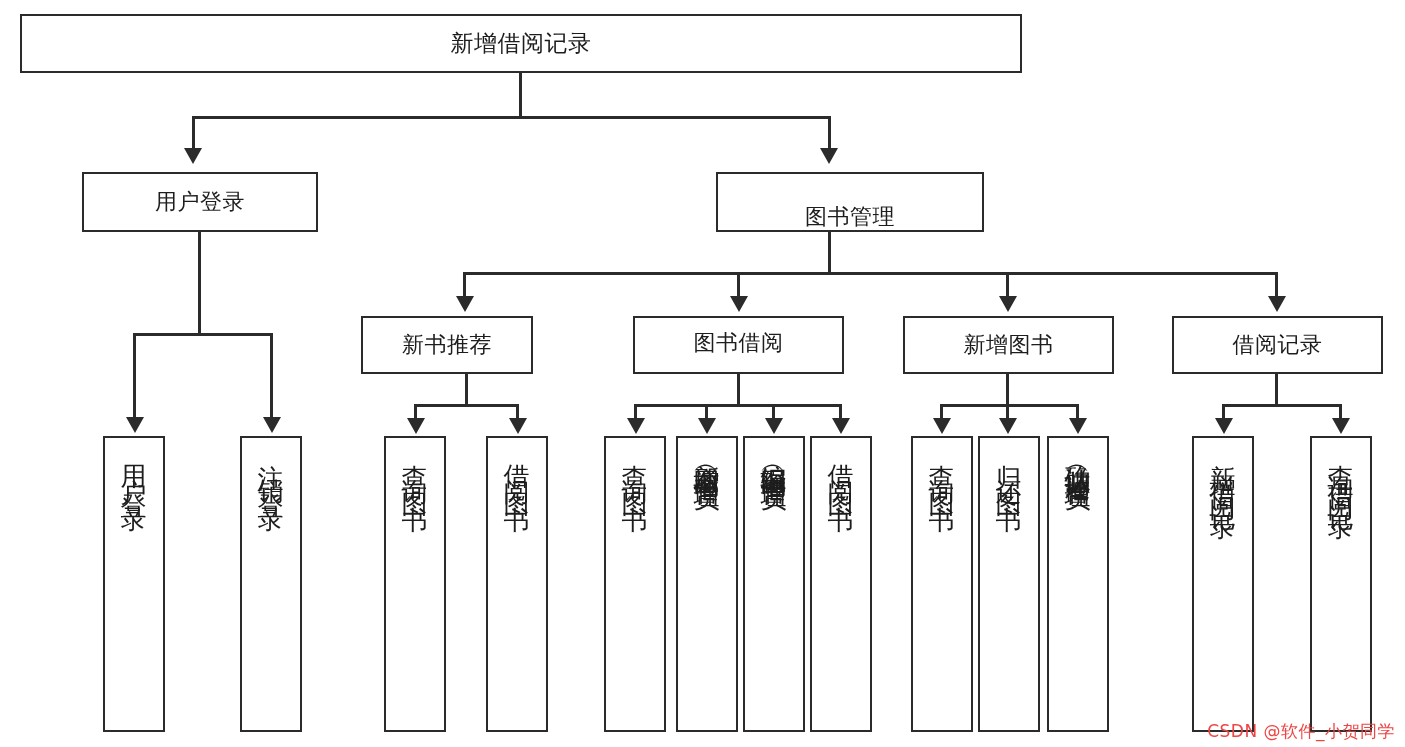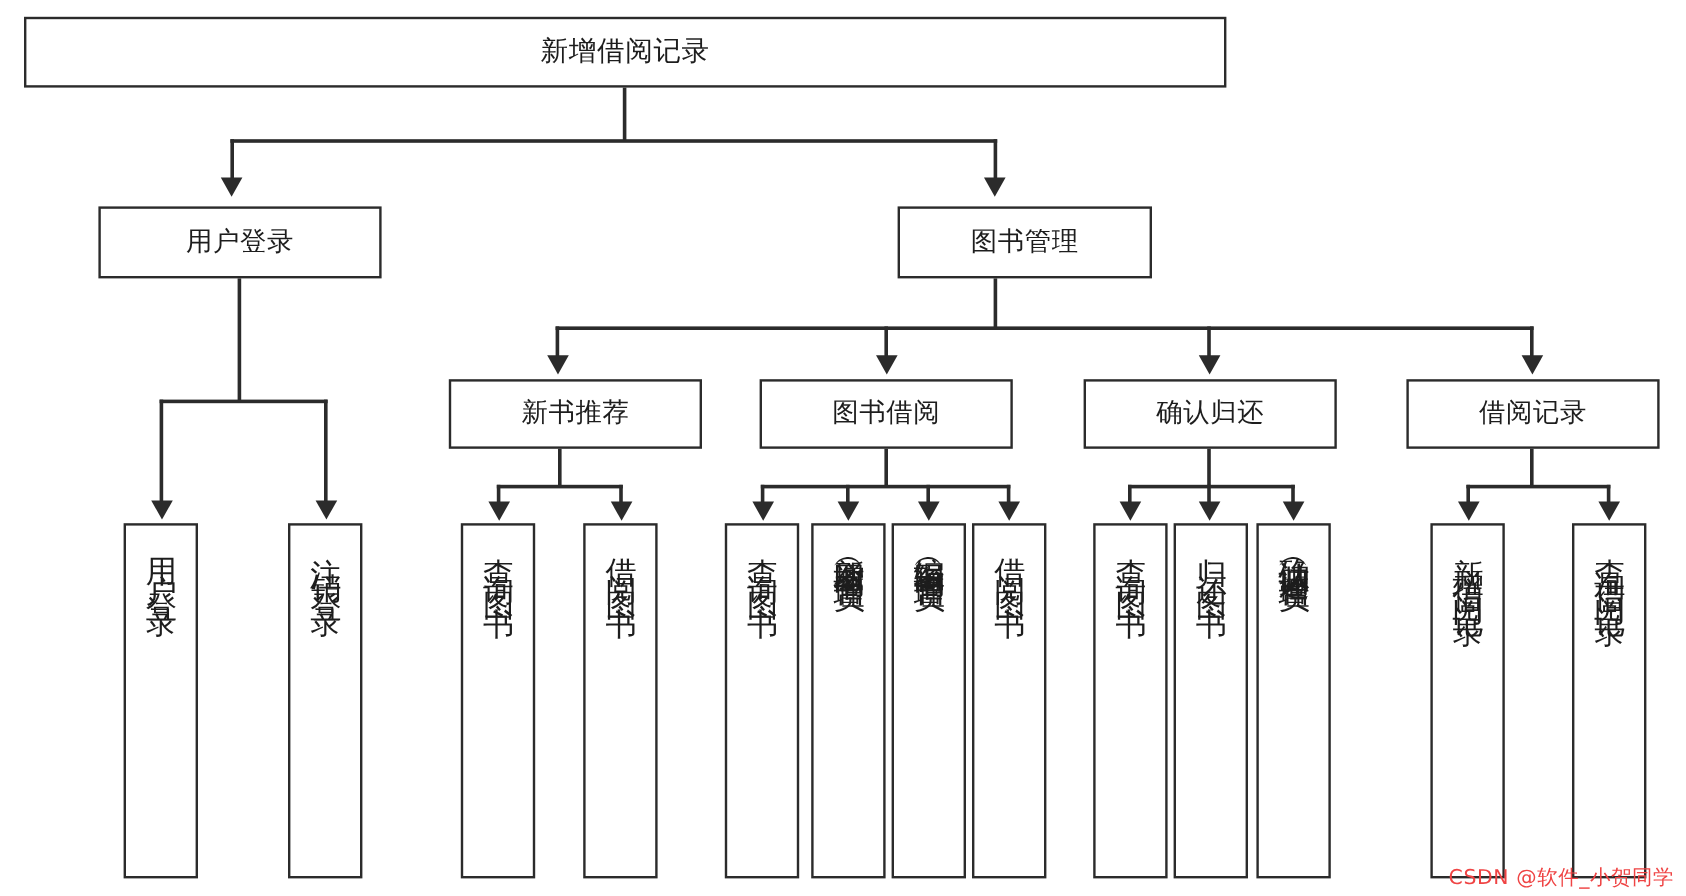--- a/index.html
+++ b/index.html
@@ -93,21 +93,21 @@
   <div class="edge vline" style="left:192px;top:116px;width:3px;height:34px;"></div>
   <div class="arrow" style="left:184px;top:148px;"></div>
 
   <div class="edge vline" style="left:828px;top:116px;width:3px;height:34px;"></div>
   <div class="arrow" style="left:820px;top:148px;"></div>
 
   <div class="node h" style="left:82px;top:172px;width:236px;height:60px;">
     <span class="lbl">用户登录</span>
   </div>
 
-  <div class="node h" style="left:748px;top:172px;width:212px;height:60px;">
+  <div class="node h" style="left:716px;top:172px;width:268px;height:60px;align-items:flex-end;">
     <span class="lbl">图书管理</span>
   </div>
 
   <div class="edge vline" style="left:198px;top:232px;width:3px;height:103px;"></div>
   <div class="edge hline" style="left:133px;top:333px;width:140px;height:3px;"></div>
   <div class="edge vline" style="left:133px;top:333px;width:3px;height:86px;"></div>
   <div class="arrow" style="left:126px;top:417px;"></div>
   <div class="edge vline" style="left:270px;top:333px;width:3px;height:86px;"></div>
   <div class="arrow" style="left:263px;top:417px;"></div>
 
@@ -115,28 +115,28 @@
   <div class="edge hline" style="left:463px;top:272px;width:815px;height:3px;"></div>
   <div class="edge vline" style="left:463px;top:272px;width:3px;height:26px;"></div>
   <div class="arrow" style="left:456px;top:296px;"></div>
   <div class="edge vline" style="left:737px;top:272px;width:3px;height:26px;"></div>
   <div class="arrow" style="left:730px;top:296px;"></div>
   <div class="edge vline" style="left:1006px;top:272px;width:3px;height:26px;"></div>
   <div class="arrow" style="left:999px;top:296px;"></div>
   <div class="edge vline" style="left:1275px;top:272px;width:3px;height:26px;"></div>
   <div class="arrow" style="left:1268px;top:296px;"></div>
 
-  <div class="node h" style="left:374px;top:316px;width:211px;height:58px;">
+  <div class="node h" style="left:361px;top:316px;width:172px;height:58px;">
     <span class="lbl">新书推荐</span>
   </div>
-  <div class="node h" style="left:633px;top:316px;width:211px;height:58px;">
+  <div class="node h" style="left:633px;top:316px;width:211px;height:58px;font-family:Liberation Mono, monospace;">
     <span class="lbl">图书借阅</span>
   </div>
   <div class="node h" style="left:903px;top:316px;width:211px;height:58px;">
-    <span class="lbl">确认归还</span>
+    <span class="lbl">新增图书</span>
   </div>
   <div class="node h" style="left:1172px;top:316px;width:211px;height:58px;">
     <span class="lbl">借阅记录</span>
   </div>
 
   <div class="edge vline" style="left:465px;top:374px;width:3px;height:32px;"></div>
   <div class="edge hline" style="left:414px;top:404px;width:105px;height:3px;"></div>
   <div class="edge vline" style="left:414px;top:404px;width:3px;height:16px;"></div>
   <div class="arrow" style="left:407px;top:418px;"></div>
   <div class="edge vline" style="left:516px;top:404px;width:3px;height:16px;"></div>

